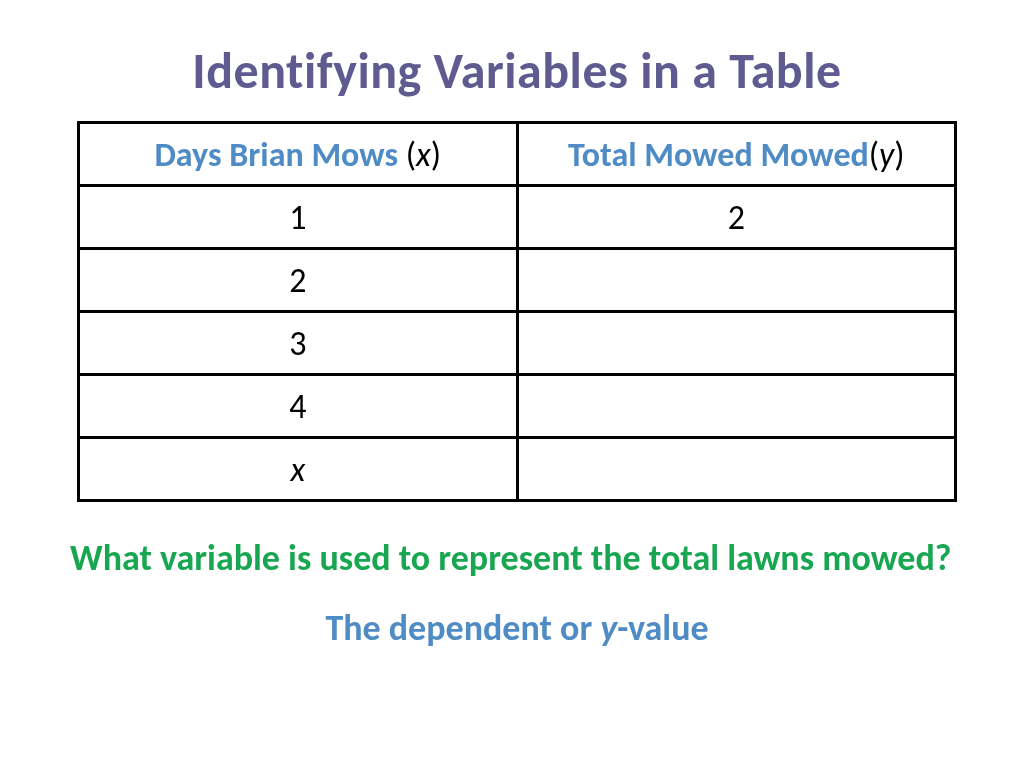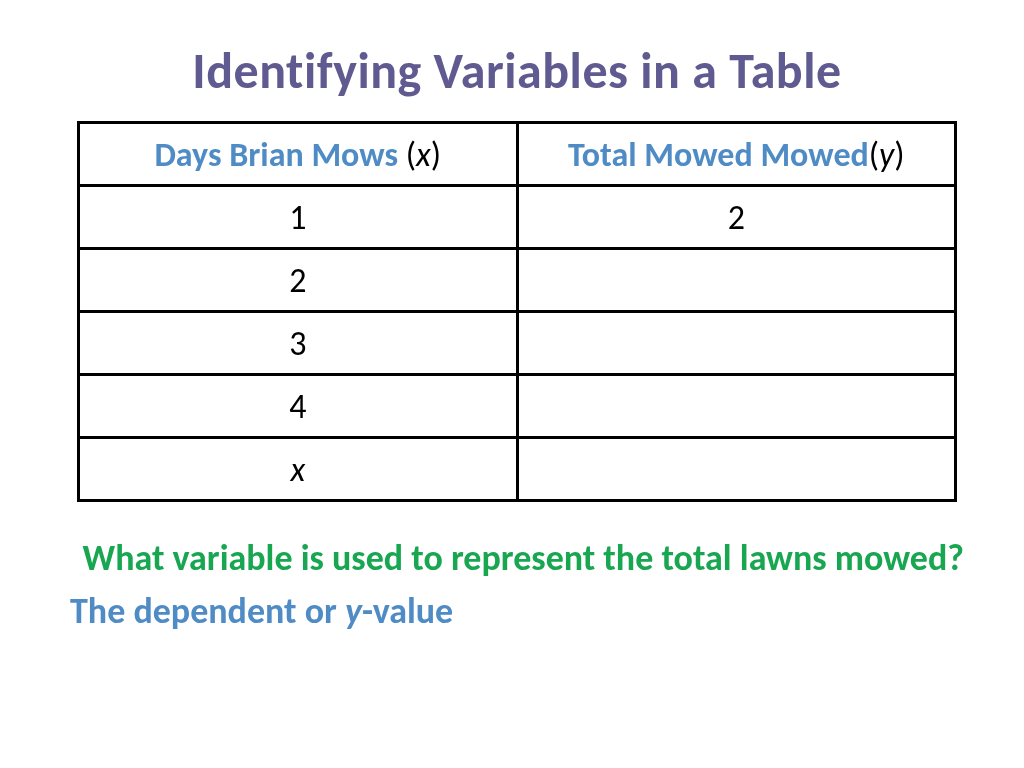--- a/index.html
+++ b/index.html
@@ -51,30 +51,30 @@
     font-weight: 400;
   }
   .italic {
     font-style: italic;
   }
   table.data td {
     color: #000;
     font-weight: 400;
   }
   .question {
-    text-align: right;
+    text-align: left;
     font-size: 36px;
     font-weight: 700;
     color: #18a651;
-    margin: 34px auto 8px auto;
+    margin: 34px auto 25px auto;
     line-height: 1.25;
     max-width: 920px;
   }
   .answer {
-    text-align: left;
+    text-align: center;
     font-size: 36px;
     font-weight: 700;
     color: #4f8bc4;
     margin: 0;
   }
 </style>
 </head>
 <body>
 
 <div class="slide">

